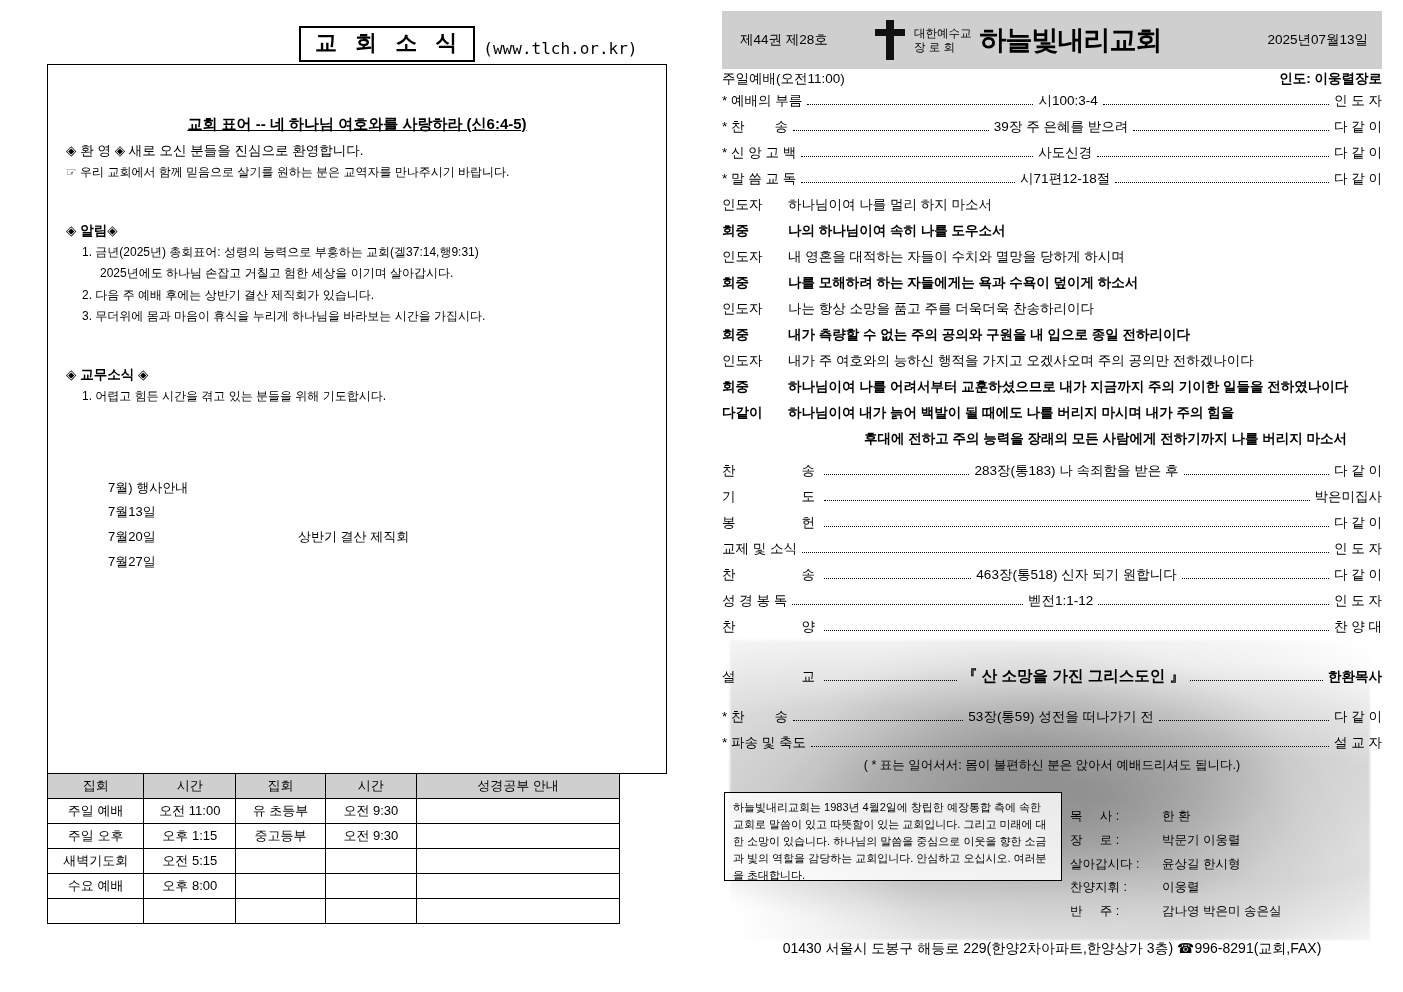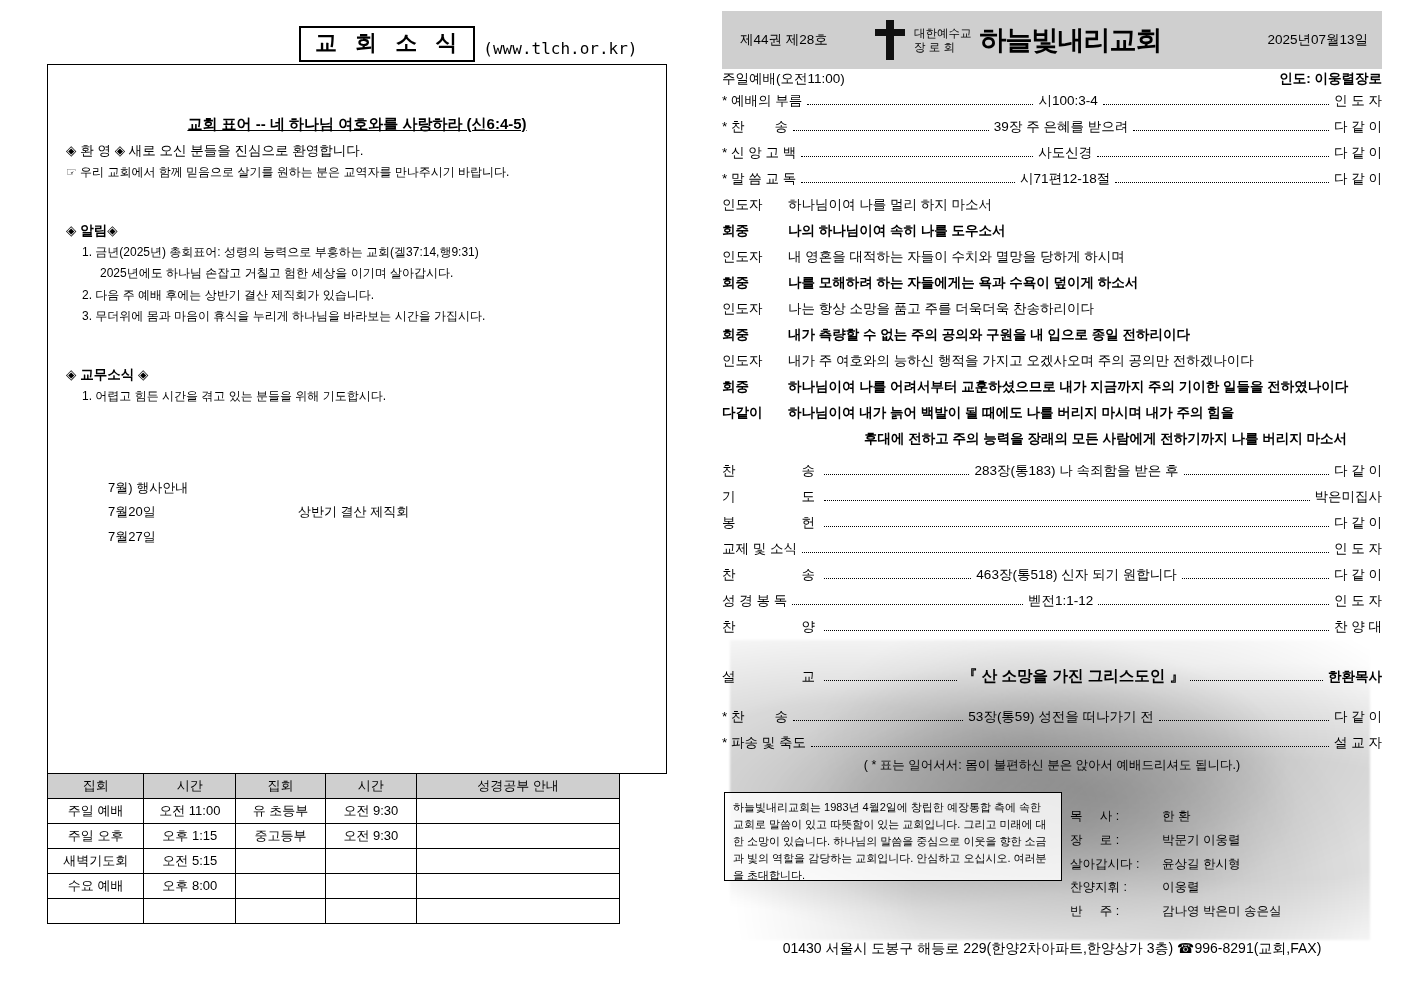--- a/index.html
+++ b/index.html
@@ -133,20 +133,24 @@
       </div>
 
       <div class="sec">
         <div class="notice-head">◈ 교무소식 ◈</div>
         <div class="line indent">1. 어렵고 힘든 시간을 겪고 있는 분들을 위해 기도합시다.</div>
       </div>
 
       <div class="sched-block">
         <div>7월) 행사안내</div>
         <div class="sched-row">
+          <div class="sched-date">7월13일</div>
+          <div></div>
+        </div>
+        <div class="sched-row">
           <div class="sched-date">7월20일</div>
           <div>상반기 결산 제직회</div>
         </div>
         <div class="sched-row">
           <div class="sched-date">7월27일</div>
           <div></div>
         </div>
       </div>
     </div>
 

